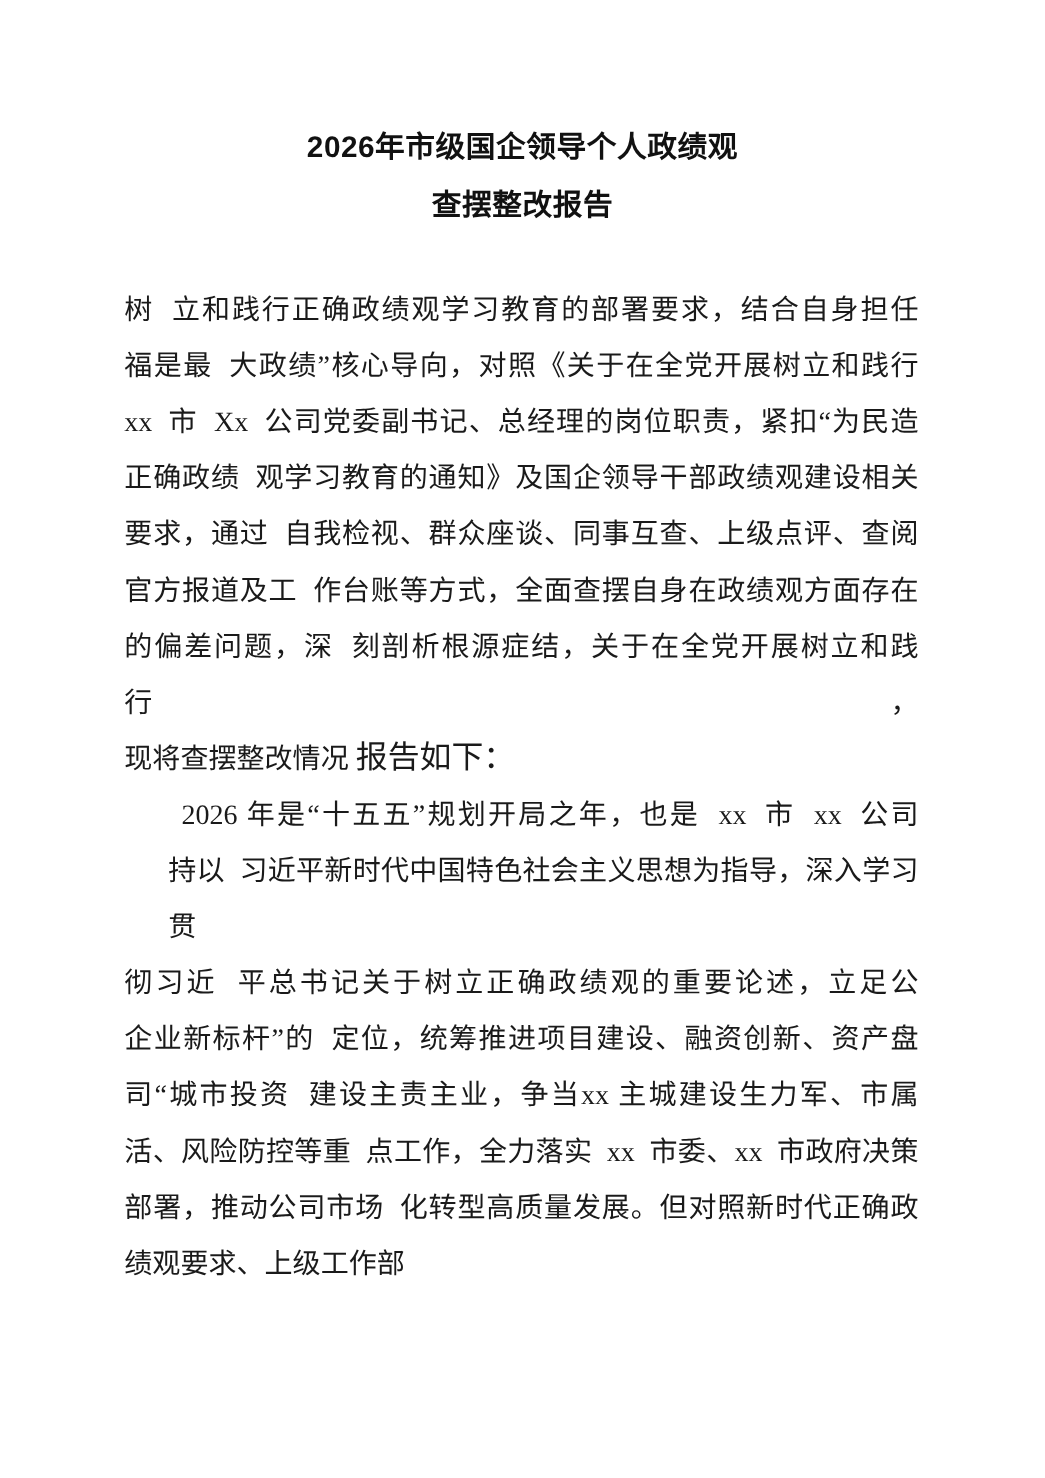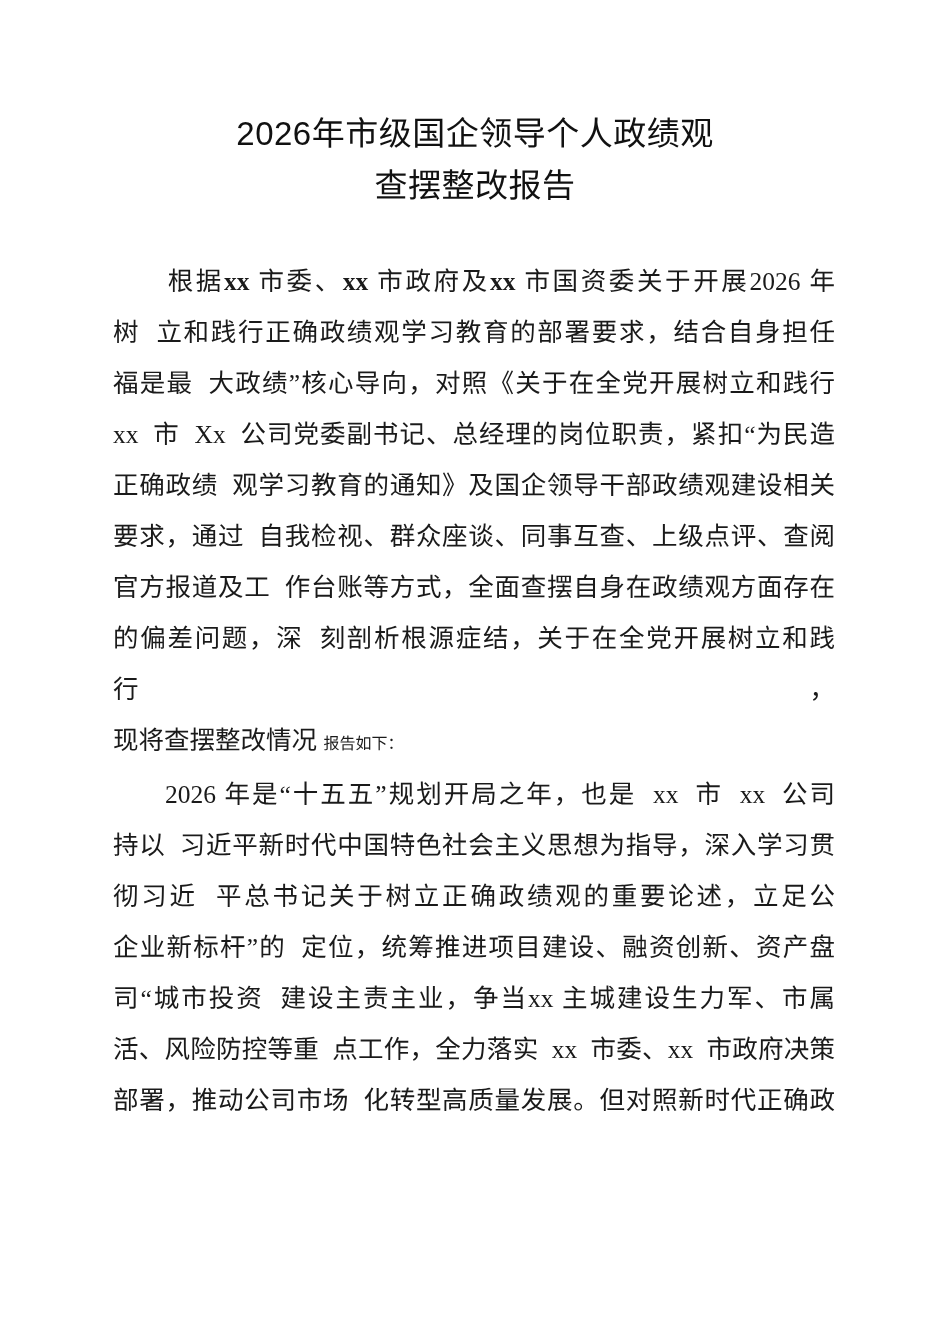--- a/index.html
+++ b/index.html
@@ -25,22 +25,22 @@
     padding: 0;
     background: #ffffff;
   }
 
   
   .doc-title {
     margin: 0;
     padding-top: 108px;
     text-align: center;
     font-family: "Liberation Sans", "DejaVu Sans", sans-serif;
-    font-weight: normal;
-    font-size: 33px;
+    font-weight: bold;
+    font-size: 27px;
     line-height: 52px;
     letter-spacing: 0.5px;
     color: #111111;
   }
   .doc-title .tline {
     display: block;
   }
 
   
   .doc-body {
@@ -78,50 +78,50 @@
   .indent {
     display: inline-block;
     width: 52px;
   }
 
   .bold-x {
     font-weight: bold;
   }
 
   .smaller {
-    font-size: 16px;
+    font-size: 29px;
   }
 </style>
 </head>
 <body>
 
 <div class="page">
 
   <h1 class="doc-title">
     <span class="tline">2026年市级国企领导个人政绩观</span>
     <span class="tline">查摆整改报告</span>
   </h1>
 
   <div class="doc-body" id="body-root">
 
   <p class="para" id="para-1">
-        <span id="p1-l1" class="ln j"><span style="display: inline-block; width: 100%; text-align: justify; text-align-last: justify; white-space: pre-wrap;"><span class="indent"></span><span>根据</span><span class="bold-x">xx</span><span> 市委、</span><span class="bold-x">xx</span><span> 市政府及</span><span class="bold-x">xx</span><span> 市国资委关于开展2026 年</span></span><span></span></span>
         <span id="p1-l2" class="ln j"><span style="display: inline-block; width: 100%; text-align: justify; text-align-last: justify; white-space: pre-wrap;"><span>树  立和践行正确政绩观学习教育的部署要求，结合自身担任</span></span><span></span></span>
         <span id="p1-l4" class="ln j"><span style="display: inline-block; width: 100%; text-align: justify; text-align-last: justify; white-space: pre-wrap;"><span>福是最  大政绩”核心导向，对照《关于在全党开展树立和践行</span></span><span></span></span>
         <span id="p1-l3" class="ln j"><span style="display: inline-block; width: 100%; text-align: justify; text-align-last: justify; white-space: pre-wrap;"><span>xx  市  Xx  公司党委副书记、总经理的岗位职责，紧扣“为民造</span></span><span></span></span>
         <span id="p1-l5" class="ln j"><span style="display: inline-block; width: 100%; text-align: justify; text-align-last: justify; white-space: pre-wrap;"><span>正确政绩  观学习教育的通知》及国企领导干部政绩观建设相关</span></span><span></span></span>
         <span id="p1-l6" class="ln j"><span style="display: inline-block; width: 100%; text-align: justify; text-align-last: justify; white-space: pre-wrap;"><span>要求，通过  自我检视、群众座谈、同事互查、上级点评、查阅</span></span><span></span></span>
         <span id="p1-l7" class="ln j"><span style="display: inline-block; width: 100%; text-align: justify; text-align-last: justify; white-space: pre-wrap; font-family: Liberation Serif, serif;"><span>官方报道及工  作台账等方式，全面查摆自身在政绩观方面存在</span></span><span></span></span>
         <span id="p1-l8" class="ln j"><span style="display: inline-block; width: 100%; text-align: justify; text-align-last: justify; white-space: pre-wrap;"><span>的偏差问题，深  刻剖析根源症结，关于在全党开展树立和践行，</span></span><span></span></span>
         <span id="p1-l9" class="ln"><span><span>现将查摆整改情况 </span><span class="smaller">报告如下：</span></span></span>
       </p>
       <p class="para" id="para-2">
         <span id="p2-l1" class="ln j"><span style="display: inline-block; width: 100%; text-align: justify; text-align-last: justify; white-space: pre-wrap;"><span class="indent"></span><span>2026 年是“十五五”规划开局之年，也是  xx  市  xx  公司</span></span><span></span></span>
-        <span id="p2-l3" class="ln j"><span style="display: inline-block; width: 100%; text-align: justify; text-align-last: justify; white-space: pre-wrap;"><span>持以  习近平新时代中国特色社会主义思想为指导，深入学习贯</span></span><span></span></span>
+        <span id="p2-l3" class="ln j"><span style="display: inline-block; width: 100%; text-align: justify; text-align-last: justify; white-space: pre-wrap; margin-left: 40px;"><span>持以  习近平新时代中国特色社会主义思想为指导，深入学习贯</span></span><span></span></span>
         <span id="p2-l4" class="ln j"><span style="display: inline-block; width: 100%; text-align: justify; text-align-last: justify; white-space: pre-wrap;"><span>彻习近  平总书记关于树立正确政绩观的重要论述，立足公</span></span><span></span></span>
         <span id="p2-l6" class="ln j"><span style="display: inline-block; width: 100%; text-align: justify; text-align-last: justify; white-space: pre-wrap;"><span>企业新标杆”的  定位，统筹推进项目建设、融资创新、资产盘</span></span><span></span></span>
         <span id="p2-l5" class="ln j"><span style="display: inline-block; width: 100%; text-align: justify; text-align-last: justify; white-space: pre-wrap;"><span>司“城市投资  建设主责主业，争当xx 主城建设生力军、市属</span></span><span></span></span>
         <span id="p2-l7" class="ln j"><span style="display: inline-block; width: 100%; text-align: justify; text-align-last: justify; white-space: pre-wrap;"><span>活、风险防控等重  点工作，全力落实  xx  市委、xx  市政府决策</span></span><span></span></span>
         <span id="p2-l8" class="ln j"><span style="display: inline-block; width: 100%; text-align: justify; text-align-last: justify; white-space: pre-wrap;"><span>部署，推动公司市场  化转型高质量发展。但对照新时代正确政</span></span><span></span></span>
+        <span id="p2-l9" class="ln"><span><span>绩观要求、上级工作部</span></span></span>
       </p>
     </div>
 
 </div>
 
 </body></html>

